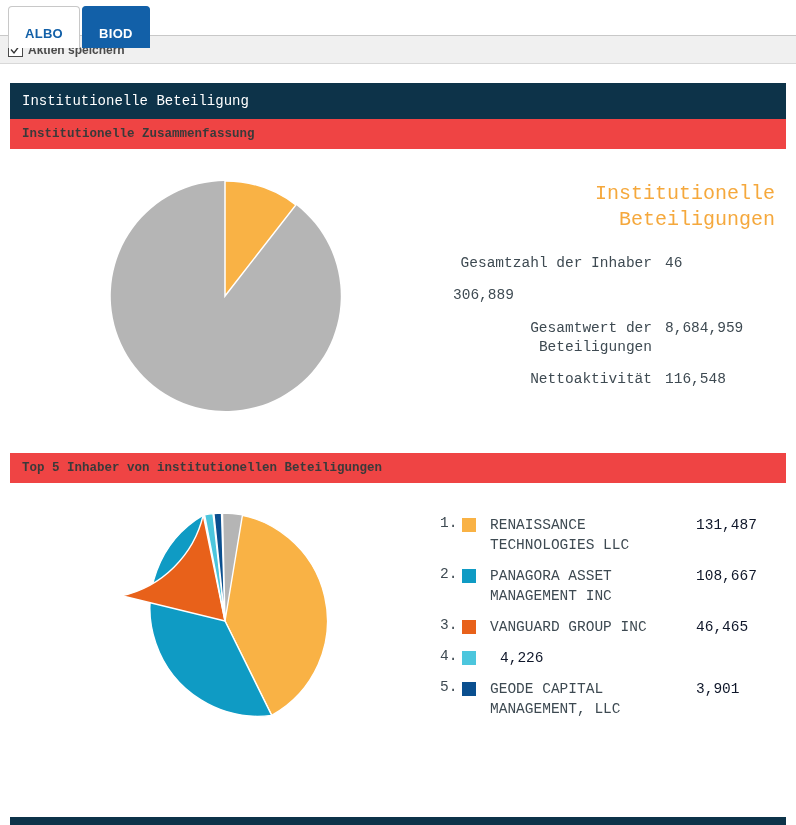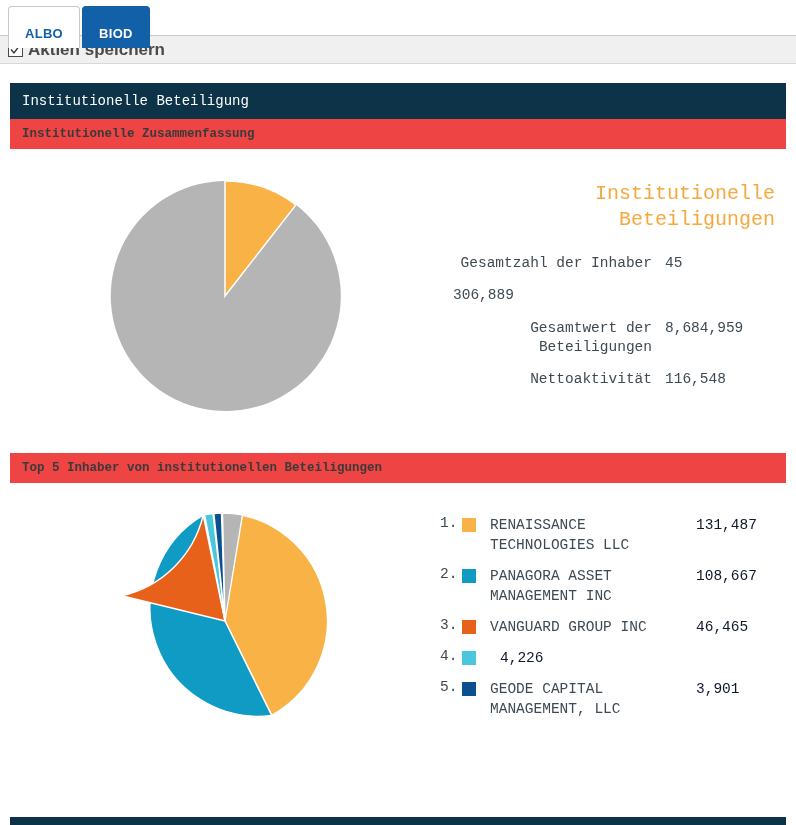--- a/index.html
+++ b/index.html
@@ -72,21 +72,21 @@
     background: #ffffff;
     display: inline-flex;
     align-items: center;
     justify-content: center;
     margin-right: 5px;
     cursor: pointer;
     flex: 0 0 auto;
   }
   .cbox svg { display:block; }
   .checkbar-label {
-    font-size: 17px;
+    font-size: 12px;
     font-weight: bold;
     color: #4a4a4a;
     cursor: pointer;
     text-align: center;
   }
 
   
   .content {
     padding: 0 10px;
     box-sizing: border-box;
@@ -268,21 +268,21 @@
     </div>
 
     <div class="stats">
 
       <div class="stat-hero">
         <div class="stat-hero-label">Institutionelle Beteiligungen</div>
       </div>
 
       <div class="stat-row">
         <div class="stat-label">Gesamtzahl der Inhaber</div>
-        <div class="stat-value">45</div>
+        <div class="stat-value">46</div>
       </div>
 
       <div class="stat-row">
         <div class="stat-value">306,889</div>
       </div>
 
       <div class="stat-row">
         <div class="stat-label">Gesamtwert der Beteiligungen</div>
         <div class="stat-value">8,684,959</div>
       </div>

